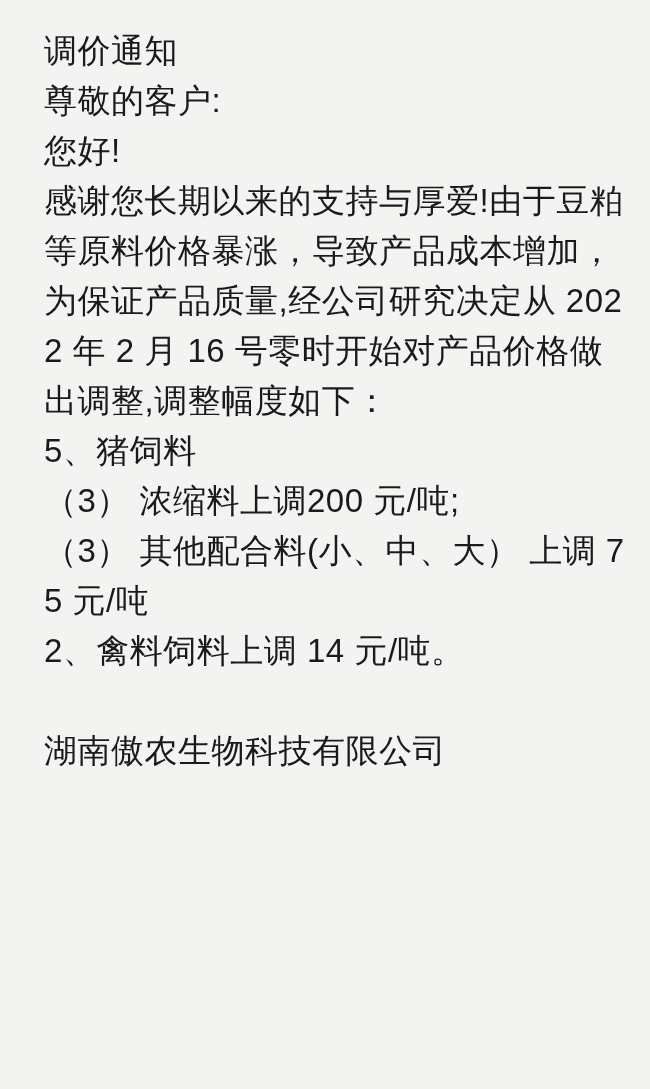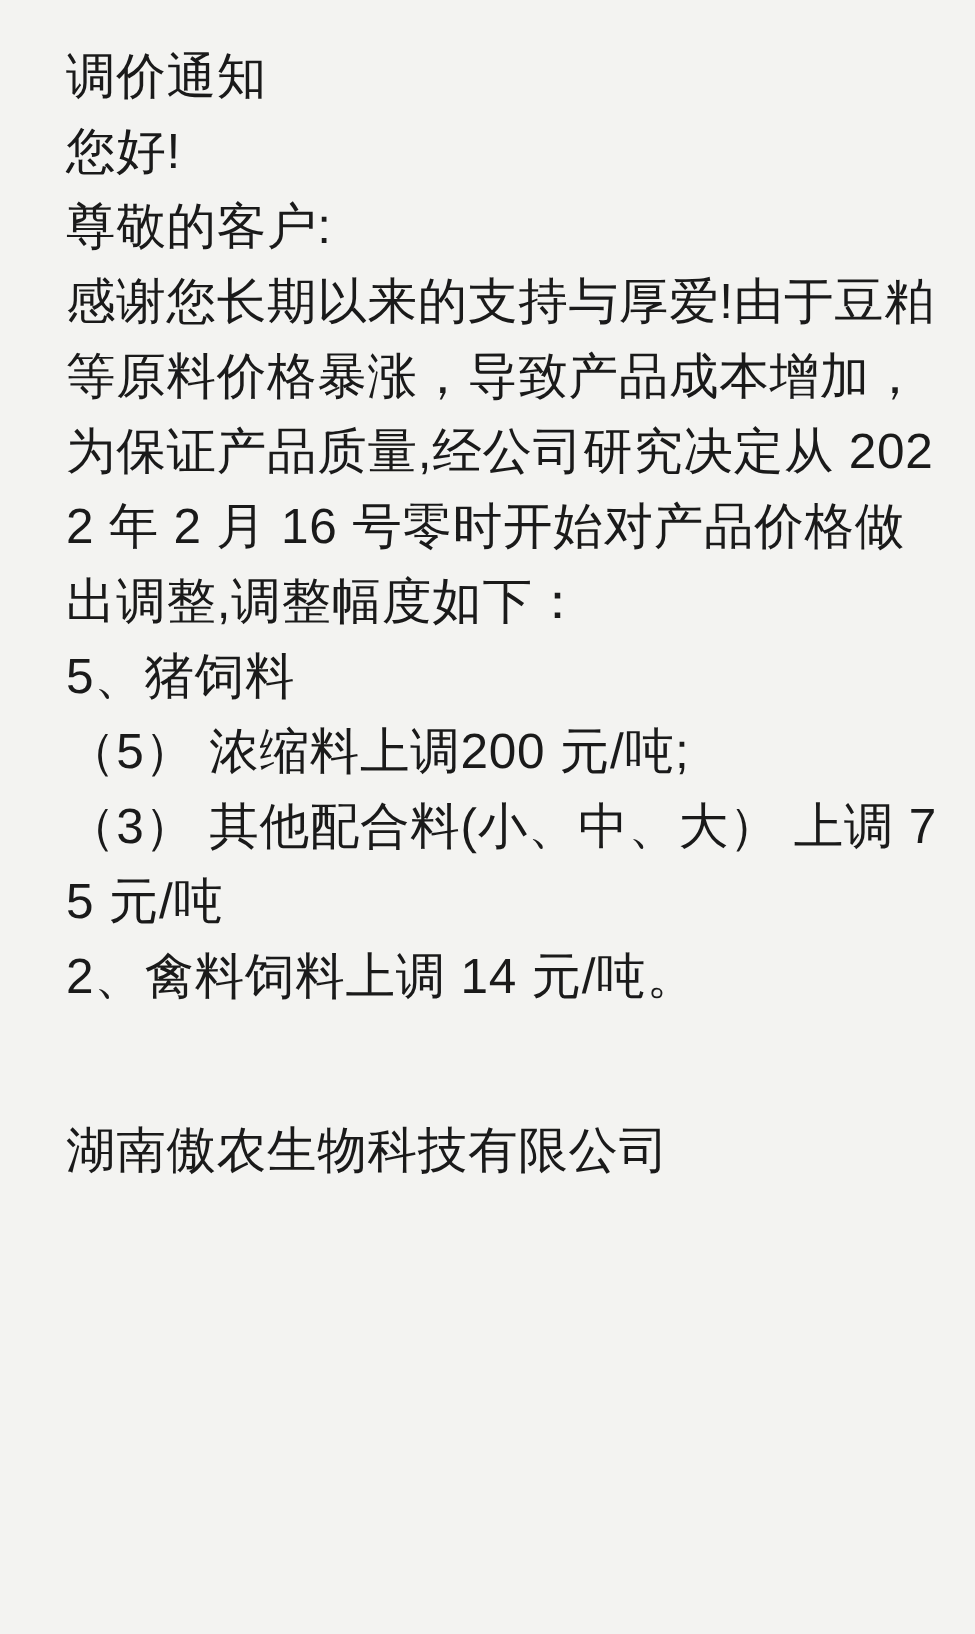--- a/index.html
+++ b/index.html
@@ -29,34 +29,34 @@
   }
   .para {
     margin: 0;
     text-indent: 0;
     word-break: break-all;
   }
   .blank-line {
     height: 50px;
   }
   .sign-block {
-    margin-top: 16px;
+    margin-top: 0;
   }
 </style>
 </head>
 <body>
 
 <div class="notice-sheet">
   <div class="notice-body">
     <p class="para">调价通知</p>
+    <p class="para">尊敬的客户:</p>
     <p class="para">您好!</p>
-    <p class="para">尊敬的客户:</p>
     <p class="para">感谢您长期以来的支持与厚爱!由于豆粕等原料价格暴涨，导致产品成本增加，为保证产品质量,经公司研究决定从 2022 年 2 月 16 号零时开始对产品价格做出调整,调整幅度如下：</p>
     <p class="para">5、猪饲料</p>
-    <p class="para">（5） 浓缩料上调200 元/吨;</p>
+    <p class="para">（3） 浓缩料上调200 元/吨;</p>
     <p class="para">（3） 其他配合料(小、中、大） 上调 75 元/吨</p>
     <p class="para">2、禽料饲料上调 14 元/吨。</p>
     <div class="blank-line"></div>
     <div class="sign-block">
       <p class="para">湖南傲农生物科技有限公司</p>
     </div>
   </div>
 </div>
 
 </body></html>

